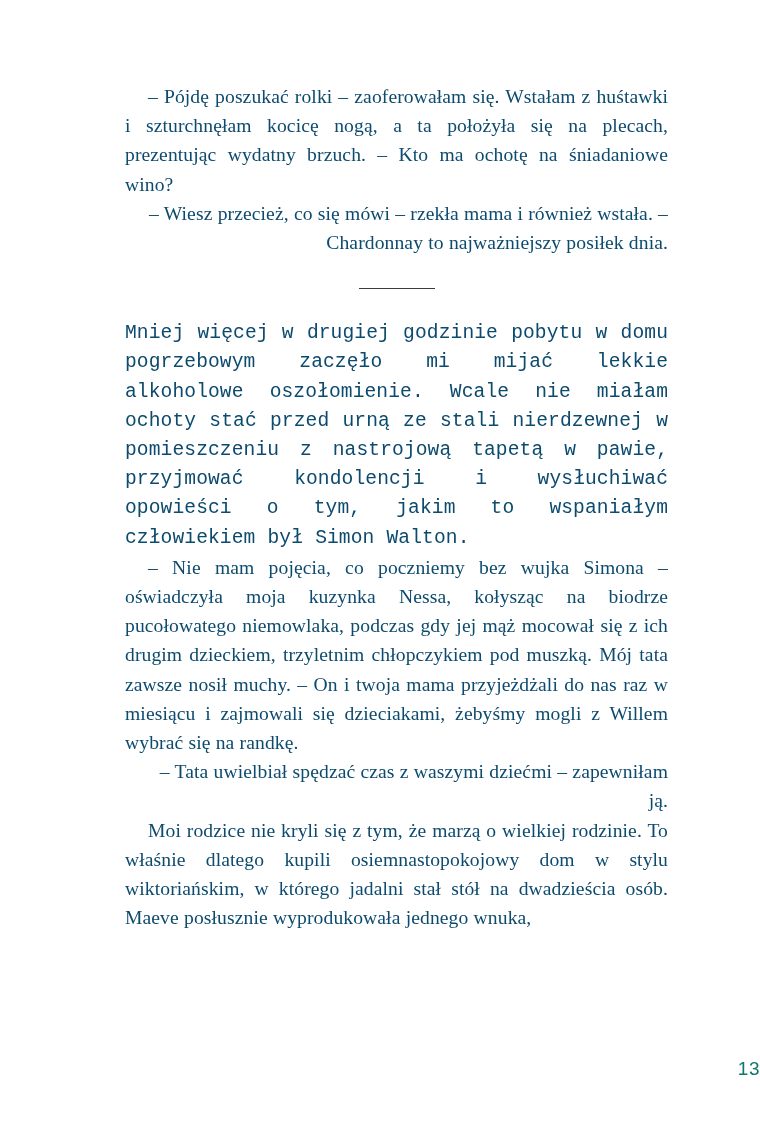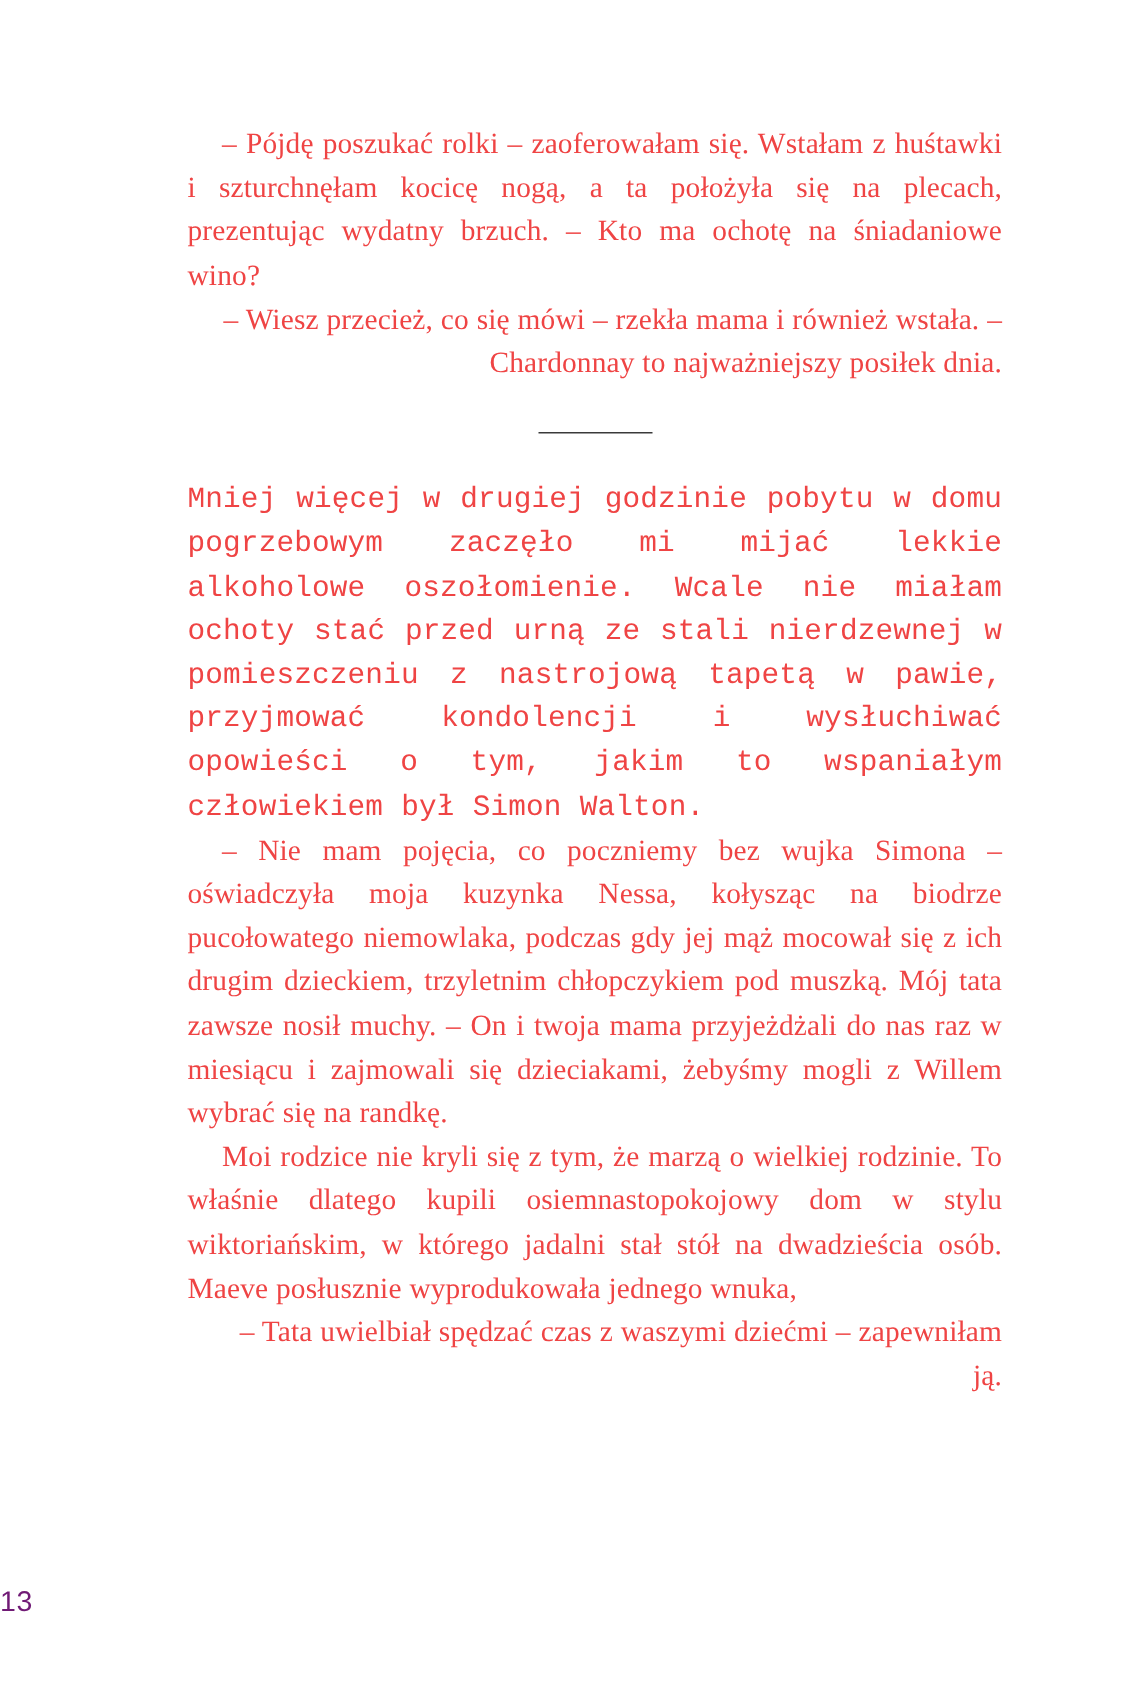--- a/index.html
+++ b/index.html
@@ -31,21 +31,21 @@
   }
 
   p.para {
     margin: 0;
     font-size: 19.6px;
     line-height: 29.2px;
     text-align: justify;
     text-justify: inter-word;
     hyphens: manual;
     -webkit-hyphens: manual;
-    color: #ef4444;
+    color: #0c4a6e;
     letter-spacing: 0.1px;
     word-spacing: 0.2px;
   }
 
   p.para.indent {
     text-indent: 23px;
   }
 
   p.para.noindent {
     text-indent: 0;
@@ -70,23 +70,23 @@
     background: #3a3a3a;
     border: 0;
     margin: 0;
   }
 
   .page-number {
     position: absolute;
     left: 0;
     right: 0;
     top: 1058px;
-    text-align: left;
+    text-align: right;
     font-size: 19px;
-    color: #701a75;
+    color: #0f766e;
     letter-spacing: 0.5px;
     font-family: "Liberation Sans", "DejaVu Sans", sans-serif;
   }
 </style>
 </head>
 <body>
 
 <div class="page">
 
   <div class="text-block">
@@ -97,21 +97,21 @@
 
     <div class="divider-wrap">
       <hr class="divider">
     </div>
 
     <p class="para noindent">Mniej więcej w drugiej godzinie pobytu w domu pogrzebowym zaczęło mi mijać lekkie alkoholowe oszołomienie. Wcale nie miałam ochoty stać przed urną ze stali nierdzewnej w pomieszczeniu z nastrojową tapetą w pawie, przyjmować kondolencji i wysłuchiwać opowieści o tym, jakim to wspaniałym człowiekiem był Simon Walton.</p>
 
 
     <p class="para indent">– Nie mam pojęcia, co poczniemy bez wujka Simona – oświadczyła moja kuzynka Nessa, kołysząc na biodrze pucołowatego niemowlaka, podczas gdy jej mąż mocował się z ich drugim dzieckiem, trzyletnim chłopczykiem pod muszką. Mój tata zawsze nosił muchy. – On i twoja mama przyjeżdżali do nas raz w miesiącu i zajmowali się dzieciakami, żebyśmy mogli z Willem wybrać się na randkę.</p>
 
+    <p class="para indent last-of-block">– Tata uwielbiał spędzać czas z waszymi dziećmi – zapewniłam ją.</p>
+
     <p class="para indent">Moi rodzice nie kryli się z tym, że marzą o wielkiej rodzinie. To właśnie dlatego kupili osiemnastopokojowy dom w stylu wiktoriańskim, w którego jadalni stał stół na dwadzieścia osób. Maeve posłusznie wyprodukowała jednego wnuka,</p>
-
-    <p class="para indent last-of-block">– Tata uwielbiał spędzać czas z waszymi dziećmi – zapewniłam ją.</p>
 
   </div>
 
   <div class="page-number">13</div>
 
 </div>
 
 </body></html>

